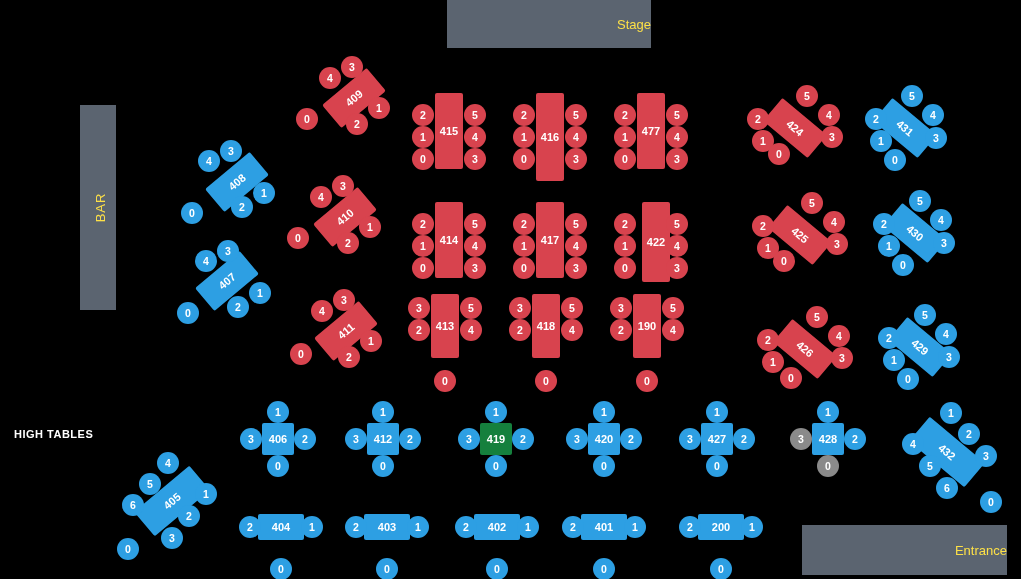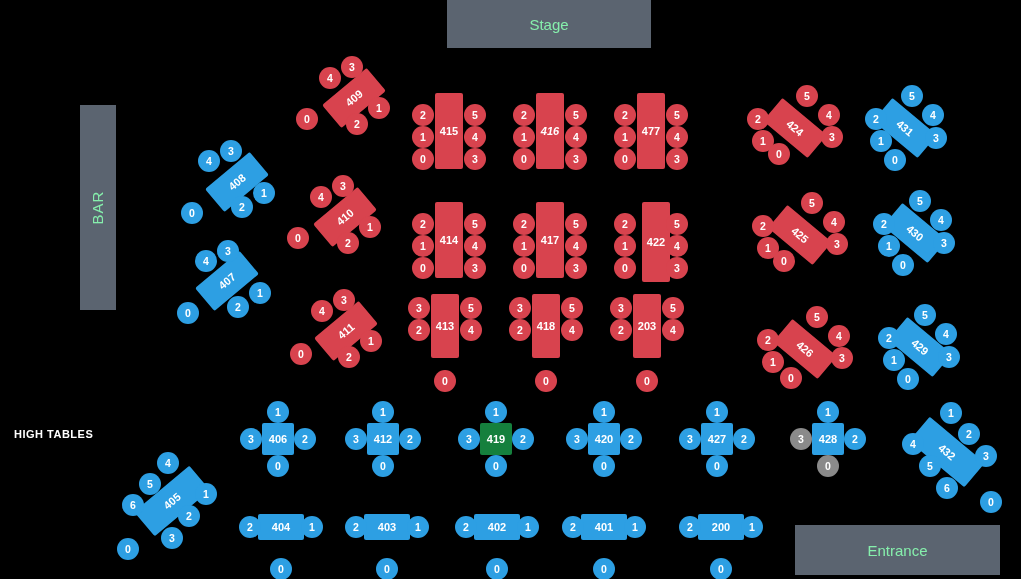--- a/index.html
+++ b/index.html
@@ -1,23 +1,23 @@
 <!DOCTYPE html>
 <html><head>
 <meta charset="utf-8">
 <style>
   html,body{margin:0;padding:0;background:#000;}
   .floor{
     position:relative;width:1021px;height:579px;background:#000;
     overflow:hidden;font-family:"Liberation Sans",sans-serif;
   }
   .zone{
-    position:absolute;background:#5b6470;color:#86efac;
-    display:flex;align-items:center;justify-content:center;
-    font-size:15px;
+    position:absolute;background:#5b6470;color:#fde047;
+    display:flex;align-items:center;justify-content:flex-end;
+    font-size:13px;
   }
   #stage{left:447px;top:0;width:204px;height:48px;}
   #bar{left:80px;top:105px;width:36px;height:205px;}
   #bar .vert{transform:rotate(-90deg);letter-spacing:1px;white-space:nowrap;}
   #entrance{left:795px;top:525px;width:205px;height:50px;}
   .map-label{
     position:absolute;left:14px;top:428px;color:#fff;
     font-size:11px;font-weight:bold;letter-spacing:.5px;
   }
   .table{
@@ -35,21 +35,21 @@
 </head>
 <body>
 
 <div class="floor" style="background: rgb(0, 0, 0);">
   <div class="zone" id="stage" style="background: rgb(91, 100, 112);">
     <span>Stage</span>
   </div>
   <div class="zone" id="bar" style="background: rgb(91, 100, 112);">
     <span class="vert">BAR</span>
   </div>
-  <div class="zone" id="entrance" style="background: rgb(91, 100, 112);">
+  <div class="zone" id="entrance" style="background: rgb(91, 100, 112); margin-left: 7px;">
     <span>Entrance</span>
   </div>
   <div class="map-label">HIGH TABLES</div>
   <div id="tables-layer">
       <div class="table" style="width: 58px; height: 30px; left: 325px; top: 83px; background: rgb(216, 67, 78); transform: rotate(-40deg);">409</div>
       <div class="seat" style="left: 341px; top: 56px; background: rgb(216, 67, 78);">3</div>
       <div class="seat" style="left: 319px; top: 67px; background: rgb(216, 67, 78);">4</div>
       <div class="seat" style="left: 296px; top: 108px; background: rgb(216, 67, 78);">0</div>
       <div class="seat" style="left: 368px; top: 97px; background: rgb(216, 67, 78);">1</div>
       <div class="seat" style="left: 346px; top: 113px; background: rgb(216, 67, 78);">2</div>
@@ -119,21 +119,21 @@
       <div class="seat" style="left: 878px; top: 327px; background: rgb(45, 159, 227);">2</div>
       <div class="seat" style="left: 883px; top: 349px; background: rgb(45, 159, 227);">1</div>
       <div class="seat" style="left: 897px; top: 368px; background: rgb(45, 159, 227);">0</div>
       <div class="table" style="width: 28px; height: 76px; left: 435px; top: 93px; background: rgb(216, 67, 78);">415</div>
       <div class="seat" style="left: 412px; top: 104px; background: rgb(216, 67, 78);">2</div>
       <div class="seat" style="left: 412px; top: 126px; background: rgb(216, 67, 78);">1</div>
       <div class="seat" style="left: 412px; top: 148px; background: rgb(216, 67, 78);">0</div>
       <div class="seat" style="left: 464px; top: 104px; background: rgb(216, 67, 78);">5</div>
       <div class="seat" style="left: 464px; top: 126px; background: rgb(216, 67, 78);">4</div>
       <div class="seat" style="left: 464px; top: 148px; background: rgb(216, 67, 78);">3</div>
-      <div class="table" style="width: 28px; height: 76px; left: 536px; top: 93px; background: rgb(216, 67, 78); font-style: italic;">416</div>
+      <div class="table" style="width: 28px; height: 88px; left: 536px; top: 93px; background: rgb(216, 67, 78);">416</div>
       <div class="seat" style="left: 513px; top: 104px; background: rgb(216, 67, 78);">2</div>
       <div class="seat" style="left: 513px; top: 126px; background: rgb(216, 67, 78);">1</div>
       <div class="seat" style="left: 513px; top: 148px; background: rgb(216, 67, 78);">0</div>
       <div class="seat" style="left: 565px; top: 104px; background: rgb(216, 67, 78);">5</div>
       <div class="seat" style="left: 565px; top: 126px; background: rgb(216, 67, 78);">4</div>
       <div class="seat" style="left: 565px; top: 148px; background: rgb(216, 67, 78);">3</div>
       <div class="table" style="width: 28px; height: 76px; left: 637px; top: 93px; background: rgb(216, 67, 78);">477</div>
       <div class="seat" style="left: 614px; top: 104px; background: rgb(216, 67, 78);">2</div>
       <div class="seat" style="left: 614px; top: 126px; background: rgb(216, 67, 78);">1</div>
       <div class="seat" style="left: 614px; top: 148px; background: rgb(216, 67, 78);">0</div>
@@ -166,21 +166,21 @@
       <div class="seat" style="left: 408px; top: 319px; background: rgb(216, 67, 78);">2</div>
       <div class="seat" style="left: 460px; top: 297px; background: rgb(216, 67, 78);">5</div>
       <div class="seat" style="left: 460px; top: 319px; background: rgb(216, 67, 78);">4</div>
       <div class="seat" style="left: 434px; top: 370px; background: rgb(216, 67, 78);">0</div>
       <div class="table" style="width: 28px; height: 64px; left: 532px; top: 294px; background: rgb(216, 67, 78);">418</div>
       <div class="seat" style="left: 509px; top: 297px; background: rgb(216, 67, 78);">3</div>
       <div class="seat" style="left: 509px; top: 319px; background: rgb(216, 67, 78);">2</div>
       <div class="seat" style="left: 561px; top: 297px; background: rgb(216, 67, 78);">5</div>
       <div class="seat" style="left: 561px; top: 319px; background: rgb(216, 67, 78);">4</div>
       <div class="seat" style="left: 535px; top: 370px; background: rgb(216, 67, 78);">0</div>
-      <div class="table" style="width: 28px; height: 64px; left: 633px; top: 294px; background: rgb(216, 67, 78);">203</div>
+      <div class="table" style="width: 28px; height: 64px; left: 633px; top: 294px; background: rgb(216, 67, 78);">190</div>
       <div class="seat" style="left: 610px; top: 297px; background: rgb(216, 67, 78);">3</div>
       <div class="seat" style="left: 610px; top: 319px; background: rgb(216, 67, 78);">2</div>
       <div class="seat" style="left: 662px; top: 297px; background: rgb(216, 67, 78);">5</div>
       <div class="seat" style="left: 662px; top: 319px; background: rgb(216, 67, 78);">4</div>
       <div class="seat" style="left: 636px; top: 370px; background: rgb(216, 67, 78);">0</div>
       <div class="table" style="width: 32px; height: 32px; left: 262px; top: 423px; background: rgb(45, 159, 227);">406</div>
       <div class="seat" style="left: 267px; top: 401px; background: rgb(45, 159, 227);">1</div>
       <div class="seat" style="left: 240px; top: 428px; background: rgb(45, 159, 227);">3</div>
       <div class="seat" style="left: 294px; top: 428px; background: rgb(45, 159, 227);">2</div>
       <div class="seat" style="left: 267px; top: 455px; background: rgb(45, 159, 227);">0</div>

